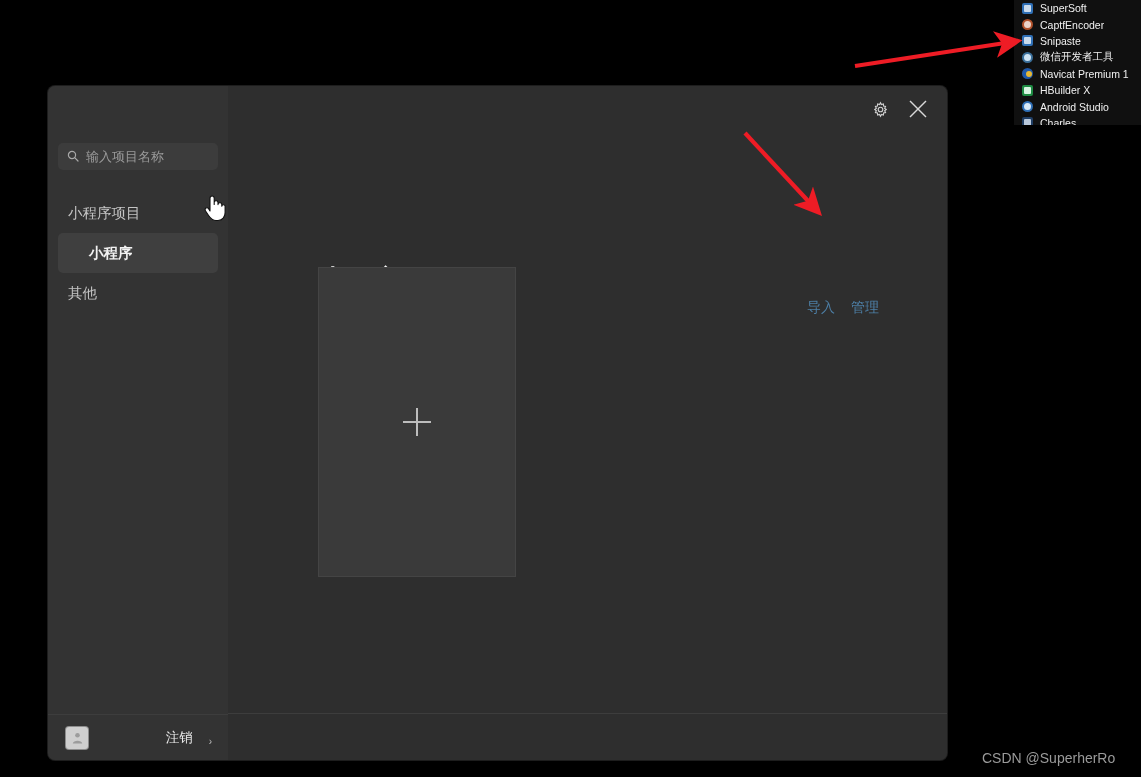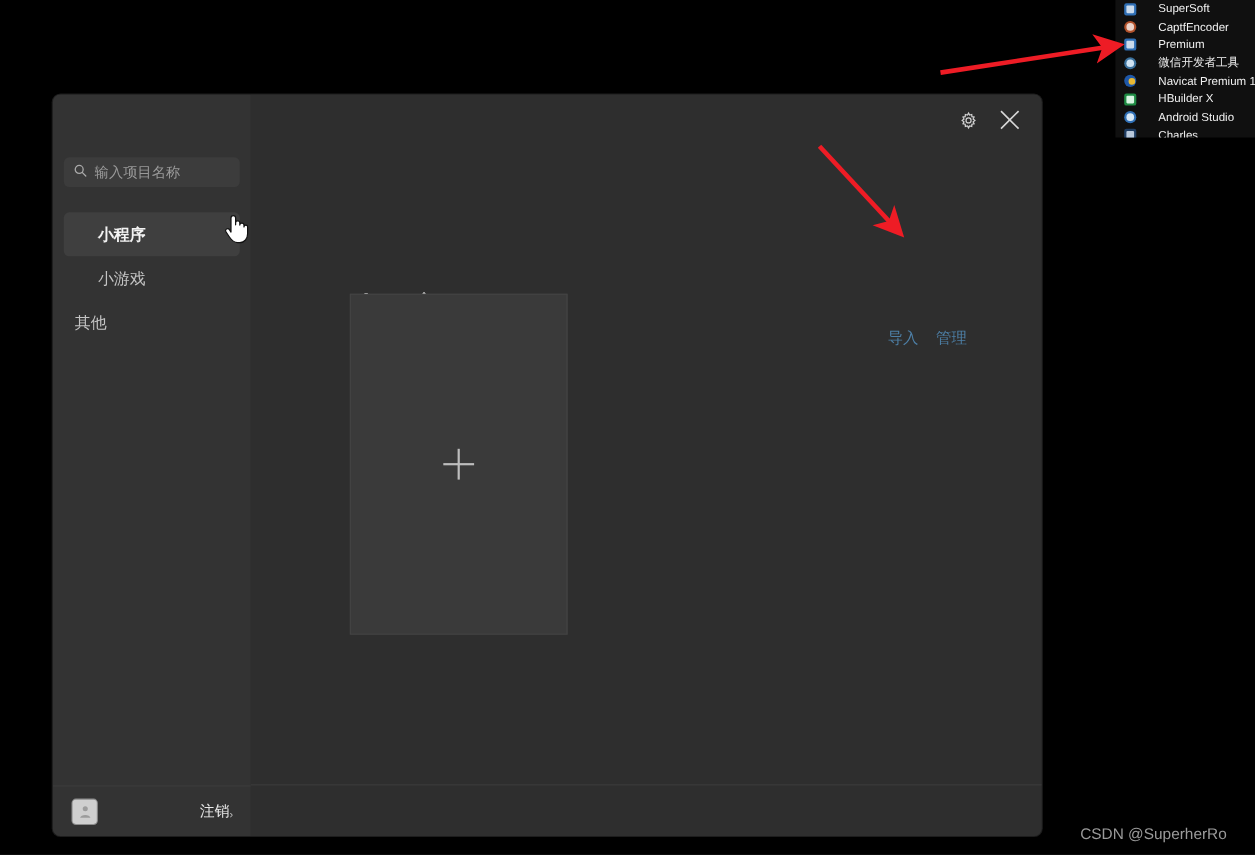--- a/index.html
+++ b/index.html
@@ -33,21 +33,21 @@
   .ico-wechat{background:#3a6f9a;border-radius:50%;}
   .ico-wechat::after{border-radius:50%;background:#cfe3f2;}
   .ico-navicat{background:#1f58a8;border-radius:50%;}
   .ico-navicat::after{border-radius:50%;background:#e8b833;left:4px;top:3px;width:6px;height:6px;}
   .ico-hbuilder{background:#1e8b43;}
   .ico-hbuilder::after{background:#d8f5e2;}
   .ico-android{background:#2f6fb5;border-radius:50%;}
   .ico-android::after{border-radius:50%;background:#d7e8f6;}
   .ico-charles{background:#1f3d63;}
   .ico-charles::after{background:#b9c9dc;}
-  .app-label{overflow:hidden;text-overflow:clip;margin-left:13px;}
+  .app-label{overflow:hidden;text-overflow:clip;}
 
   
   #devtools-window{
     position:absolute;left:48px;top:86px;width:899px;height:674px;
     background:#2b2b2b;border-radius:7px;overflow:hidden;
     box-shadow:0 0 0 1px #1d1d1d;
   }
   #win-sidebar{
     position:absolute;left:0;top:0;width:180px;height:100%;
     background:#333333;
@@ -99,21 +99,21 @@
     position:absolute;left:0;bottom:0;width:180px;height:46px;
     border-top:1px solid #3d3d3d;display:flex;align-items:center;
     justify-content:space-between;padding:0 16px 0 18px;box-sizing:border-box;
   }
   #avatar{
     width:22px;height:22px;background:#cfcfcf;border-radius:3px;
     display:flex;align-items:center;justify-content:center;
     box-shadow:0 0 0 1px #8d8d8d;
   }
   #logout{color:#e8e8e8;font-size:13.5px;cursor:pointer;
-    display:flex;align-items:flex-end;gap:0;}
+    display:flex;align-items:flex-end;gap:16px;}
   #logout .chev{font-size:10px;color:#bdbdbd;}
 
   
   #page-title{
     position:absolute;left:91px;top:176px;color:#f5f5f5;
     font-size:26px;font-weight:bold;letter-spacing:1px;
   }
   #page-sub{
     position:absolute;left:91px;top:222px;color:#b5b5b5;font-size:13.5px;
   }
@@ -157,21 +157,21 @@
   <div class="app-row">
     <span class="app-ico ico-supersoft"></span>
     <span class="app-label">SuperSoft</span>
   </div>
   <div class="app-row">
     <span class="app-ico ico-captf"></span>
     <span class="app-label">CaptfEncoder</span>
   </div>
   <div class="app-row">
     <span class="app-ico ico-snipaste"></span>
-    <span class="app-label">Premium</span>
+    <span class="app-label">Snipaste</span>
   </div>
   <div class="app-row">
     <span class="app-ico ico-wechat"></span>
     <span class="app-label">微信开发者工具</span>
   </div>
   <div class="app-row">
     <span class="app-ico ico-navicat"></span>
     <span class="app-label">Navicat Premium 1</span>
   </div>
   <div class="app-row">
@@ -196,25 +196,25 @@
       <span class="mag">
         <svg width="12" height="12" viewBox="0 0 12 12">
           <circle cx="5" cy="5" r="3.6" fill="none" stroke="#a9a9a9" stroke-width="1.2"></circle>
           <line x1="7.7" y1="7.7" x2="11" y2="11" stroke="#a9a9a9" stroke-width="1.2" stroke-linecap="round"></line>
         </svg>
       </span>
       <input id="search-input" type="text" placeholder="输入项目名称" style="">
     </div>
 
     <div id="sidebar-nav">
+      <div class="nav-group">
+        <span>小程序项目</span>
+      </div>
       <div class="nav-item selected">
         <span>小程序</span>
-      </div>
-      <div class="nav-item">
-        <span>小游戏</span>
       </div>
       <div class="nav-group">
         <span>其他</span>
       </div>
     </div>
 
     <div id="sidebar-footer">
       <div id="avatar">
         <svg width="13" height="13" viewBox="0 0 13 13">
           <circle cx="6.5" cy="4.3" r="2.3" fill="#9c9c9c"></circle>

